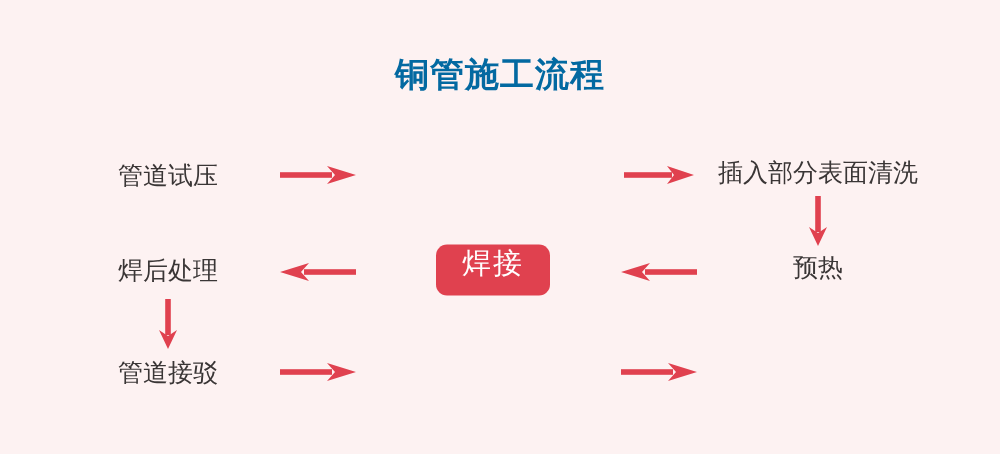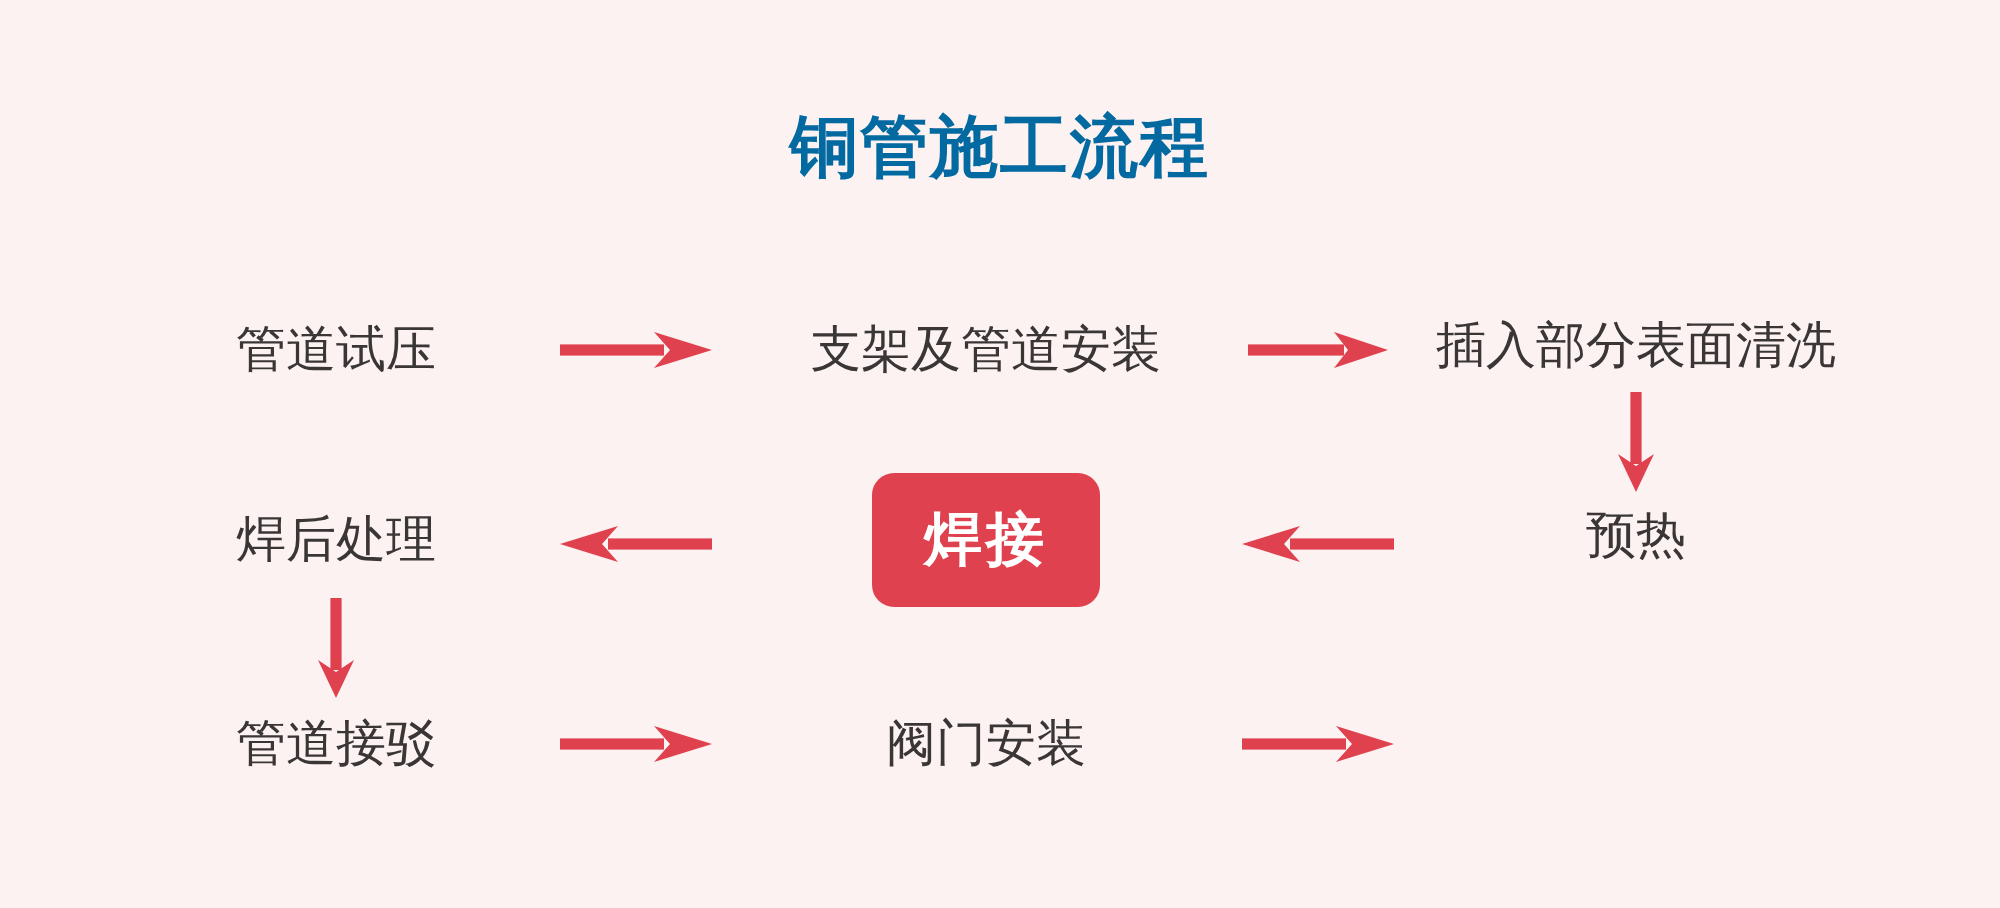--- a/index.html
+++ b/index.html
@@ -46,24 +46,24 @@
     transform: translate(-50%, -50%);
   }
 
   
   .node-highlight {
     position: absolute;
     transform: translate(-50%, -50%);
     background: #e0414f;
     color: #ffffff;
     font-size: 29px;
-    font-weight: bold;
+    font-weight: normal;
     line-height: 1;
     border-radius: 11px;
-    padding: 20px 26px 18px 26px;
+    padding: 4px 26px 18px 26px;
     white-space: nowrap;
     letter-spacing: 2px;
     box-sizing: border-box;
     text-align: center;
   }
 
   
   .arrow {
     position: absolute;
     transform: translate(-50%, -50%);
@@ -88,21 +88,20 @@
 
   <div class="node c1 r1">管道试压</div>
 
   <div class="arrow" style="left:318px; top:175px;">
     <svg width="76" height="30" viewBox="0 0 76 30" aria-hidden="true">
       <rect x="0" y="12.2" width="52" height="5.6" fill="#e0414f"></rect>
       <path d="M47 6 L76 15 L47 24 L55 15 Z" fill="#e0414f"></path>
     </svg>
   </div>
 
-  <div class="node c2 r1">支架及管道安装</div>
 
   <div class="arrow" style="left:659px; top:175px;">
     <svg width="70" height="30" viewBox="0 0 70 30" aria-hidden="true">
       <rect x="0" y="12.2" width="48" height="5.6" fill="#e0414f"></rect>
       <path d="M43 6 L70 15 L43 24 L50 15 Z" fill="#e0414f"></path>
     </svg>
   </div>
 
   <div class="node c3 r1">插入部分表面清洗</div>
 
@@ -142,21 +141,20 @@
 
   <div class="node c1 r3">管道接驳</div>
 
   <div class="arrow" style="left:318px; top:372px;">
     <svg width="76" height="30" viewBox="0 0 76 30" aria-hidden="true">
       <rect x="0" y="12.2" width="52" height="5.6" fill="#e0414f"></rect>
       <path d="M47 6 L76 15 L47 24 L55 15 Z" fill="#e0414f"></path>
     </svg>
   </div>
 
-  <div class="node c2 r3">阀门安装</div>
 
   <div class="arrow" style="left:659px; top:372px;">
     <svg width="76" height="30" viewBox="0 0 76 30" aria-hidden="true">
       <rect x="0" y="12.2" width="52" height="5.6" fill="#e0414f"></rect>
       <path d="M47 6 L76 15 L47 24 L55 15 Z" fill="#e0414f"></path>
     </svg>
   </div>
 
 
 </div>

